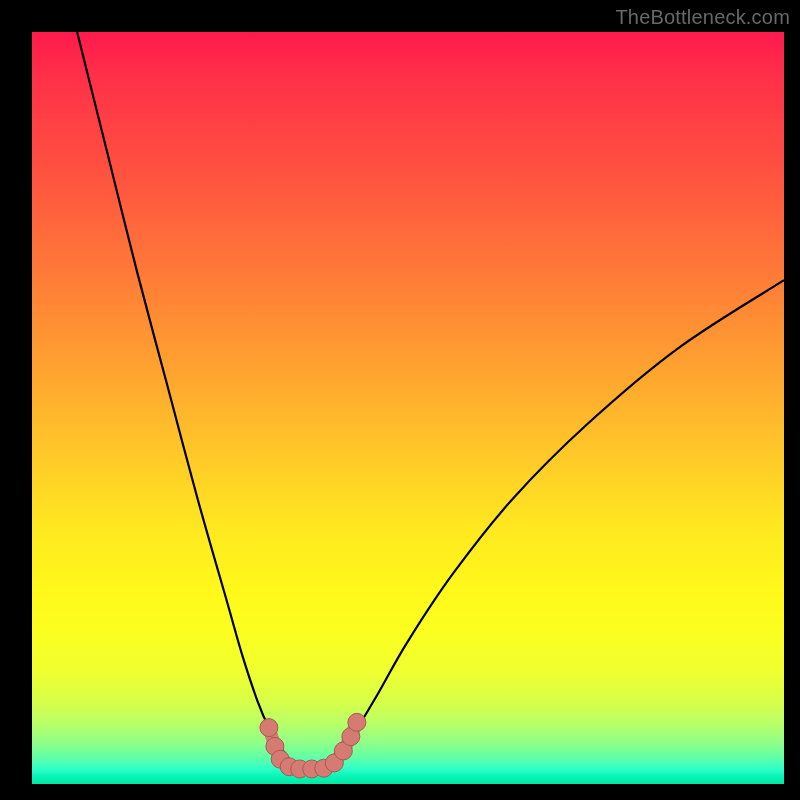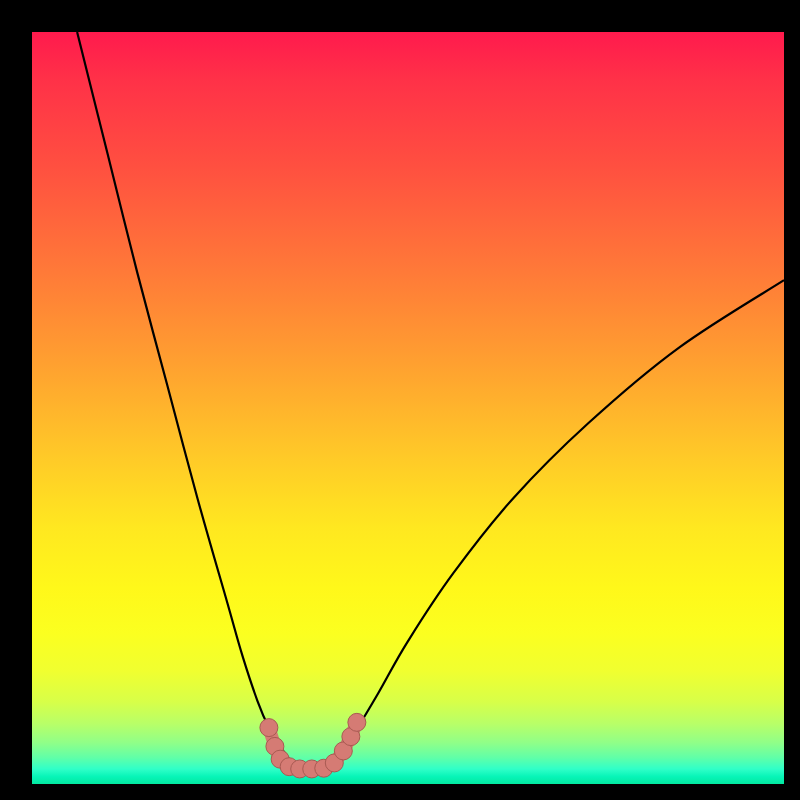--- a/index.html
+++ b/index.html
@@ -60,20 +60,21 @@
     top: 0;
     width: 752px;
     height: 752px;
     overflow: visible;
   }
 </style>
 </head>
 <body>
 
 <div class="frame">
+  <div class="watermark">TheBottleneck.com</div>
 
   <div class="plot">
     <svg class="curves" viewBox="0 0 752 752" preserveAspectRatio="none">
       <path fill="none" stroke="#000" stroke-width="2.2" d="M 45.12 0.00 C 50.53 21.66, 64.37 77.00, 75.20 120.32 C 86.03 163.64, 94.45 198.68, 105.28 240.64 C 116.11 282.60, 124.53 312.83, 135.36 353.44 C 146.19 394.05, 154.61 426.99, 165.44 466.24 C 176.27 505.49, 187.40 543.09, 195.52 571.52 C 203.64 599.95, 205.15 606.56, 210.56 624.16 C 215.97 641.76, 220.86 656.42, 225.60 669.28 C 230.34 682.14, 232.82 687.48, 236.88 695.60 C 240.94 703.72, 243.42 707.63, 248.16 714.40 C 252.90 721.17, 257.79 729.14, 263.20 733.20 C 268.61 737.26, 275.53 736.28, 278.24 736.96"></path>
       <path fill="none" stroke="#000" stroke-width="2.2" d="M 278.24 736.96 C 280.95 736.28, 287.87 735.91, 293.28 733.20 C 298.69 730.49, 302.91 728.01, 308.32 721.92 C 313.73 715.83, 316.59 710.19, 323.36 699.36 C 330.13 688.53, 336.44 678.00, 345.92 661.76 C 355.40 645.52, 362.46 630.78, 376.00 609.12 C 389.54 587.46, 402.17 567.16, 421.12 541.44 C 440.07 515.72, 456.92 493.31, 481.28 466.24 C 505.64 439.17, 526.70 418.11, 556.48 391.04 C 586.26 363.97, 611.53 341.56, 646.72 315.84 C 681.91 290.12, 733.05 260.34, 752.00 248.16"></path>
       <g fill="#d57b74" stroke="#a85a52" stroke-width="1">
           <path d="M236.88 695.60 L242.90 714.40 L248.16 727.18 L257.18 734.70 L267.71 736.96 L279.74 736.96 L291.78 736.21 L302.30 730.94 L311.33 718.91 L318.85 704.62 L324.86 690.34 " fill="none" stroke="#d57b74" stroke-width="13" stroke-linecap="round" stroke-linejoin="round"></path>
           <circle cx="236.88" cy="695.60" r="9"></circle>
           <circle cx="242.90" cy="714.40" r="9"></circle>
           <circle cx="248.16" cy="727.18" r="9"></circle>

